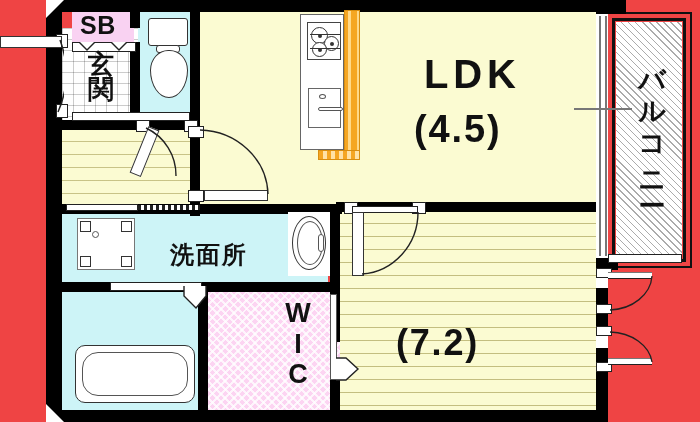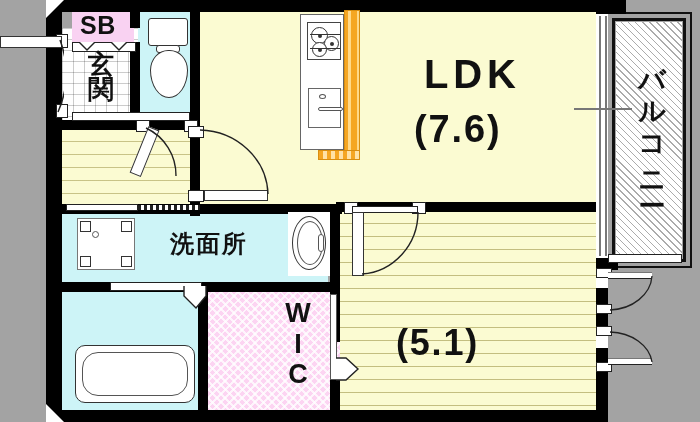--- a/index.html
+++ b/index.html
@@ -1,21 +1,21 @@
 <!DOCTYPE html>
 <html><head>
 <meta charset="utf-8">
 <style>
   html,body{margin:0;padding:0;background:#ffffff;}
   body{font-family:"Liberation Sans","DejaVu Sans",sans-serif;}
 
   #plan{
     position:relative;
     width:700px;height:422px;
-    background:#a3a3a3;
+    background:#ef4444;
     overflow:hidden;
   }
 
   
   .ab{position:absolute;box-sizing:border-box;}
 
   
   .fill{position:absolute;box-sizing:border-box;}
 
   .f-ldk{background:#fbfbd2;}
@@ -346,24 +346,24 @@
   </svg>
 
   <div class="ab" style="left:608px;top:254px;width:74px;height:9px;background:#fff;border:1.3px solid #222;"></div>
 
   <div class="lbl lbl-sb" style="left:80px;top:11px;">SB</div>
 
   <div class="lbl lbl-genkan" style="left:84px;top:52px;width:34px;white-space:pre-line;text-align:center;">玄
 関</div>
 
   <div class="lbl lbl-ldk" style="left:424px;top:52px;">LDK</div>
-  <div class="lbl lbl-ldk-sub" style="left:414px;top:108px;">(7.6)</div>
-
-  <div class="lbl lbl-room-sub" style="left:396px;top:322px;">(5.1)</div>
-
-  <div class="lbl lbl-md" style="left:170px;top:228px;">洗面所</div>
+  <div class="lbl lbl-ldk-sub" style="left:414px;top:108px;">(4.5)</div>
+
+  <div class="lbl lbl-room-sub" style="left:396px;top:322px;">(7.2)</div>
+
+  <div class="lbl lbl-md" style="left:170px;top:239px;">洗面所</div>
 
 
   <div class="lbl lbl-wic" style="left:282px;top:298px;">WIC</div>
 
   <div class="lbl lbl-balc" style="left:634px;top:48px;">バルコニー</div>
 
 </div>
 
 </body></html>

